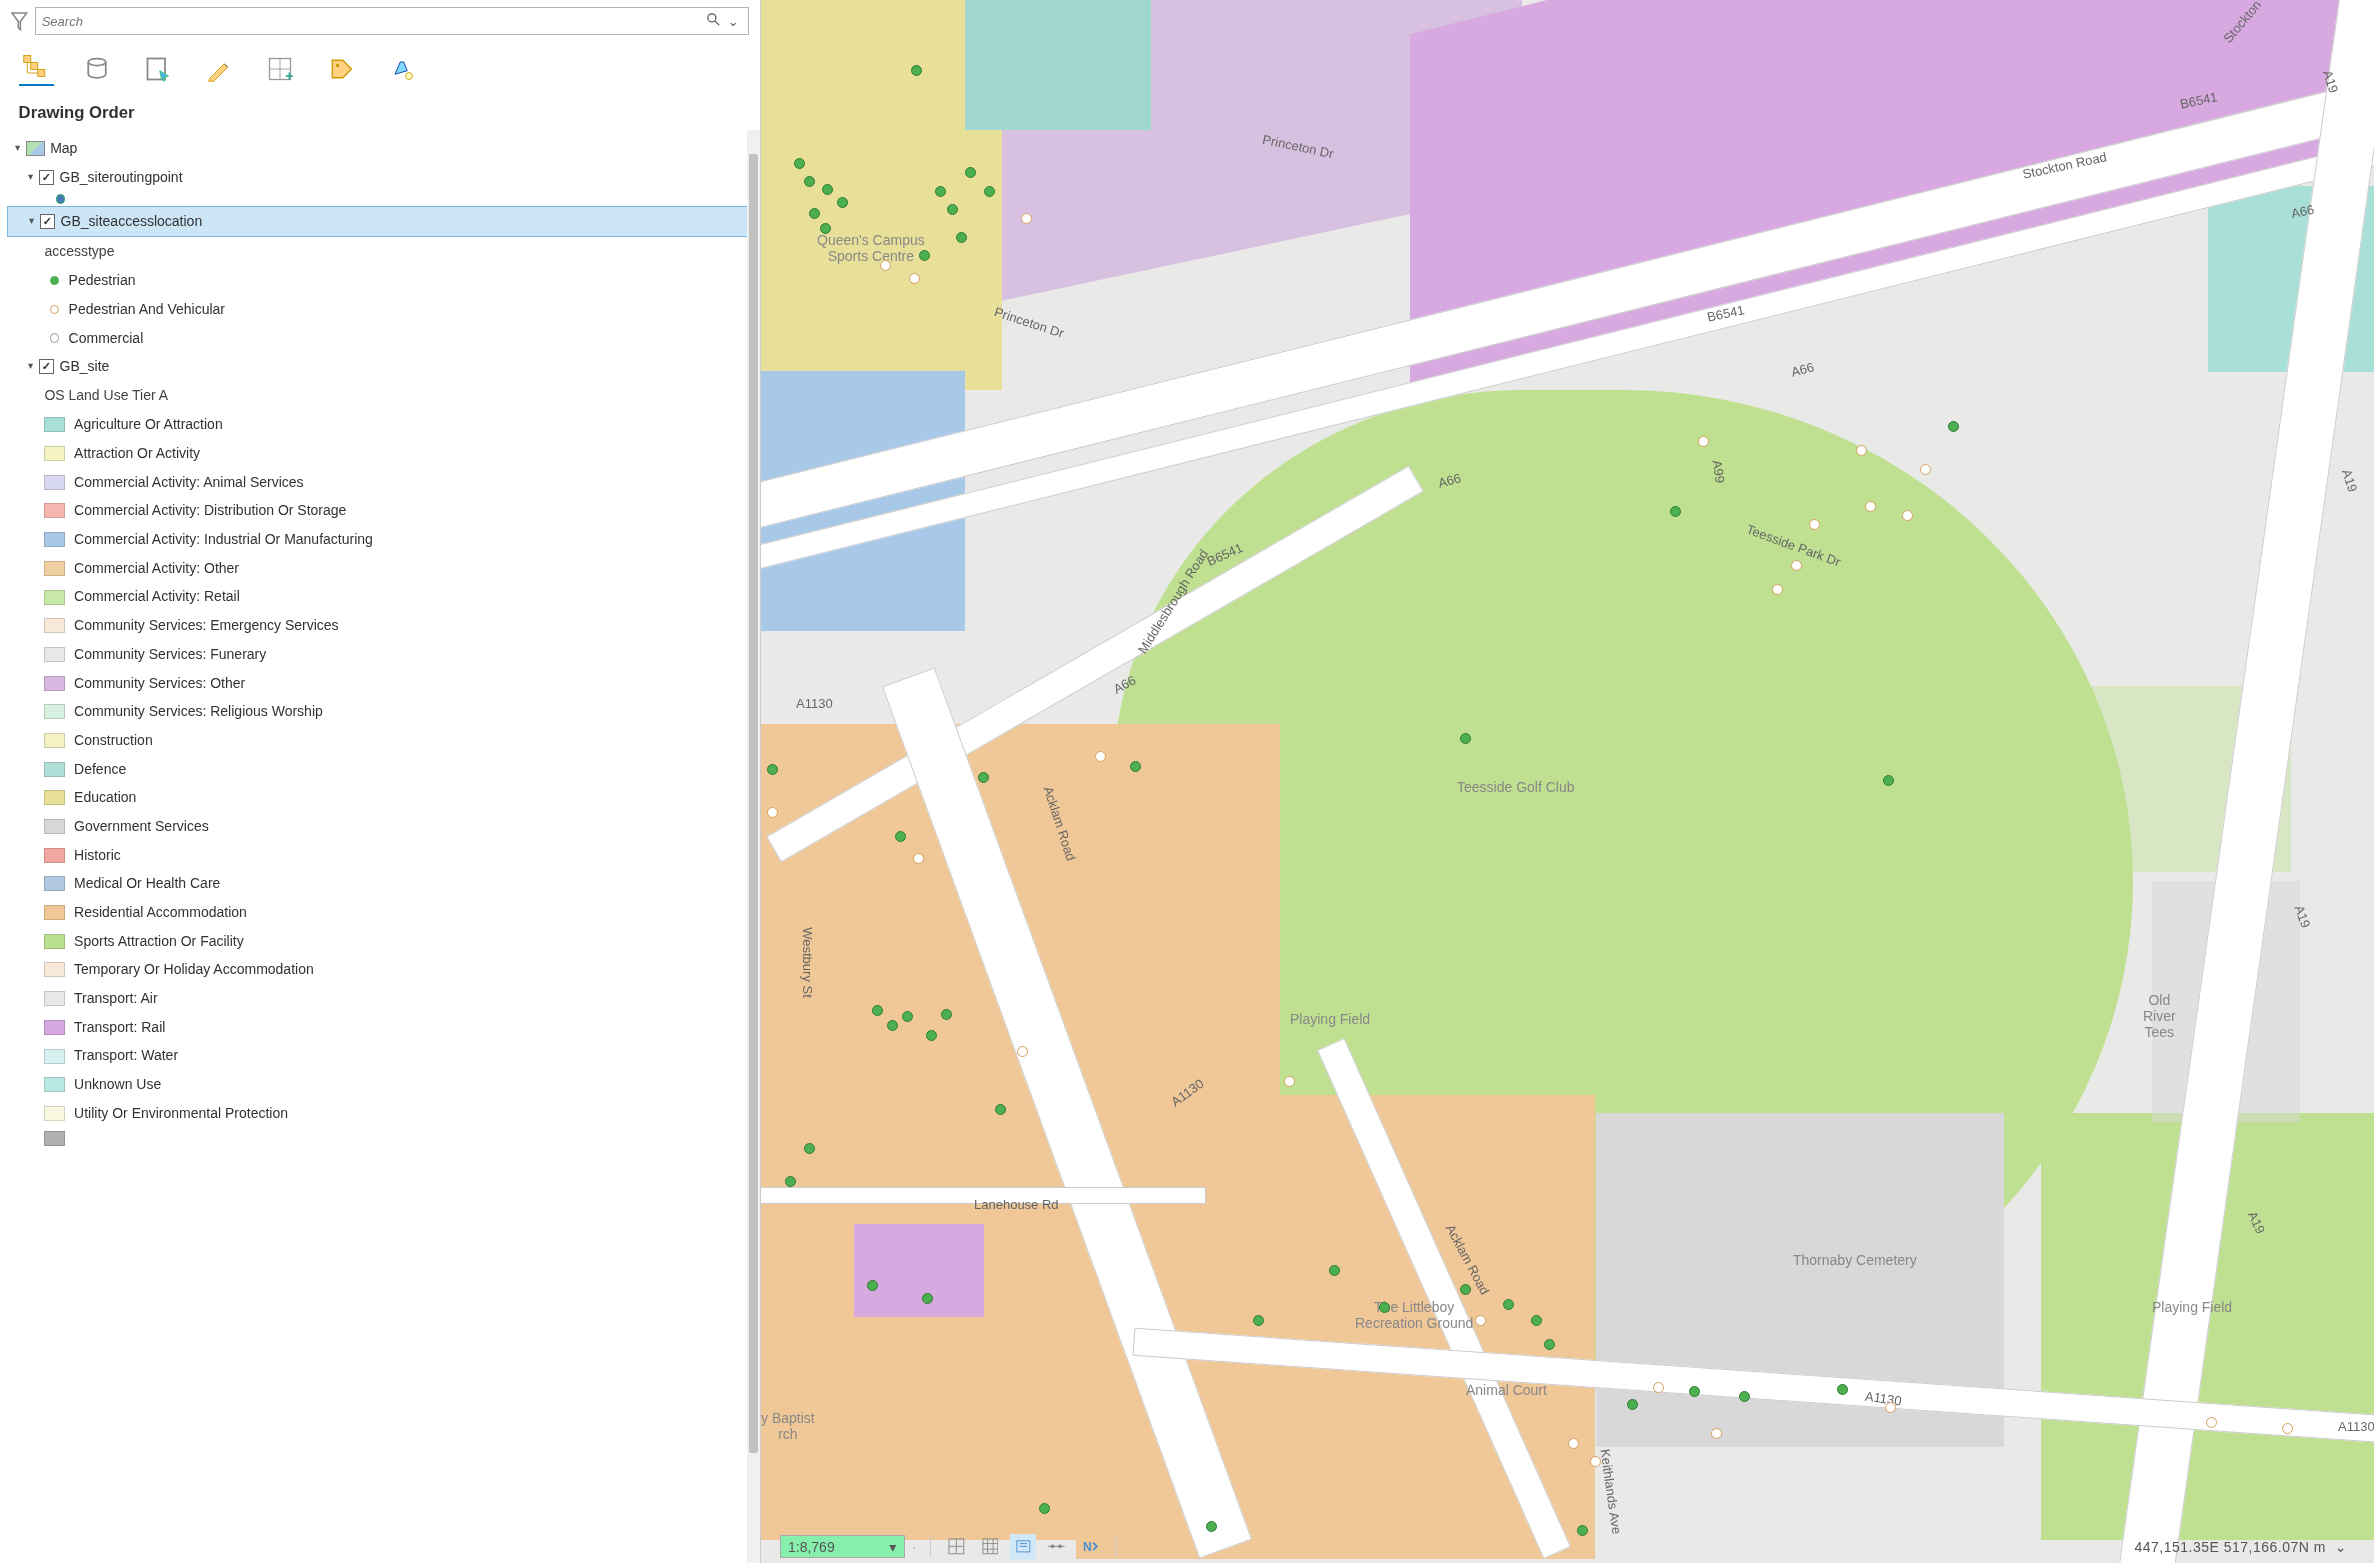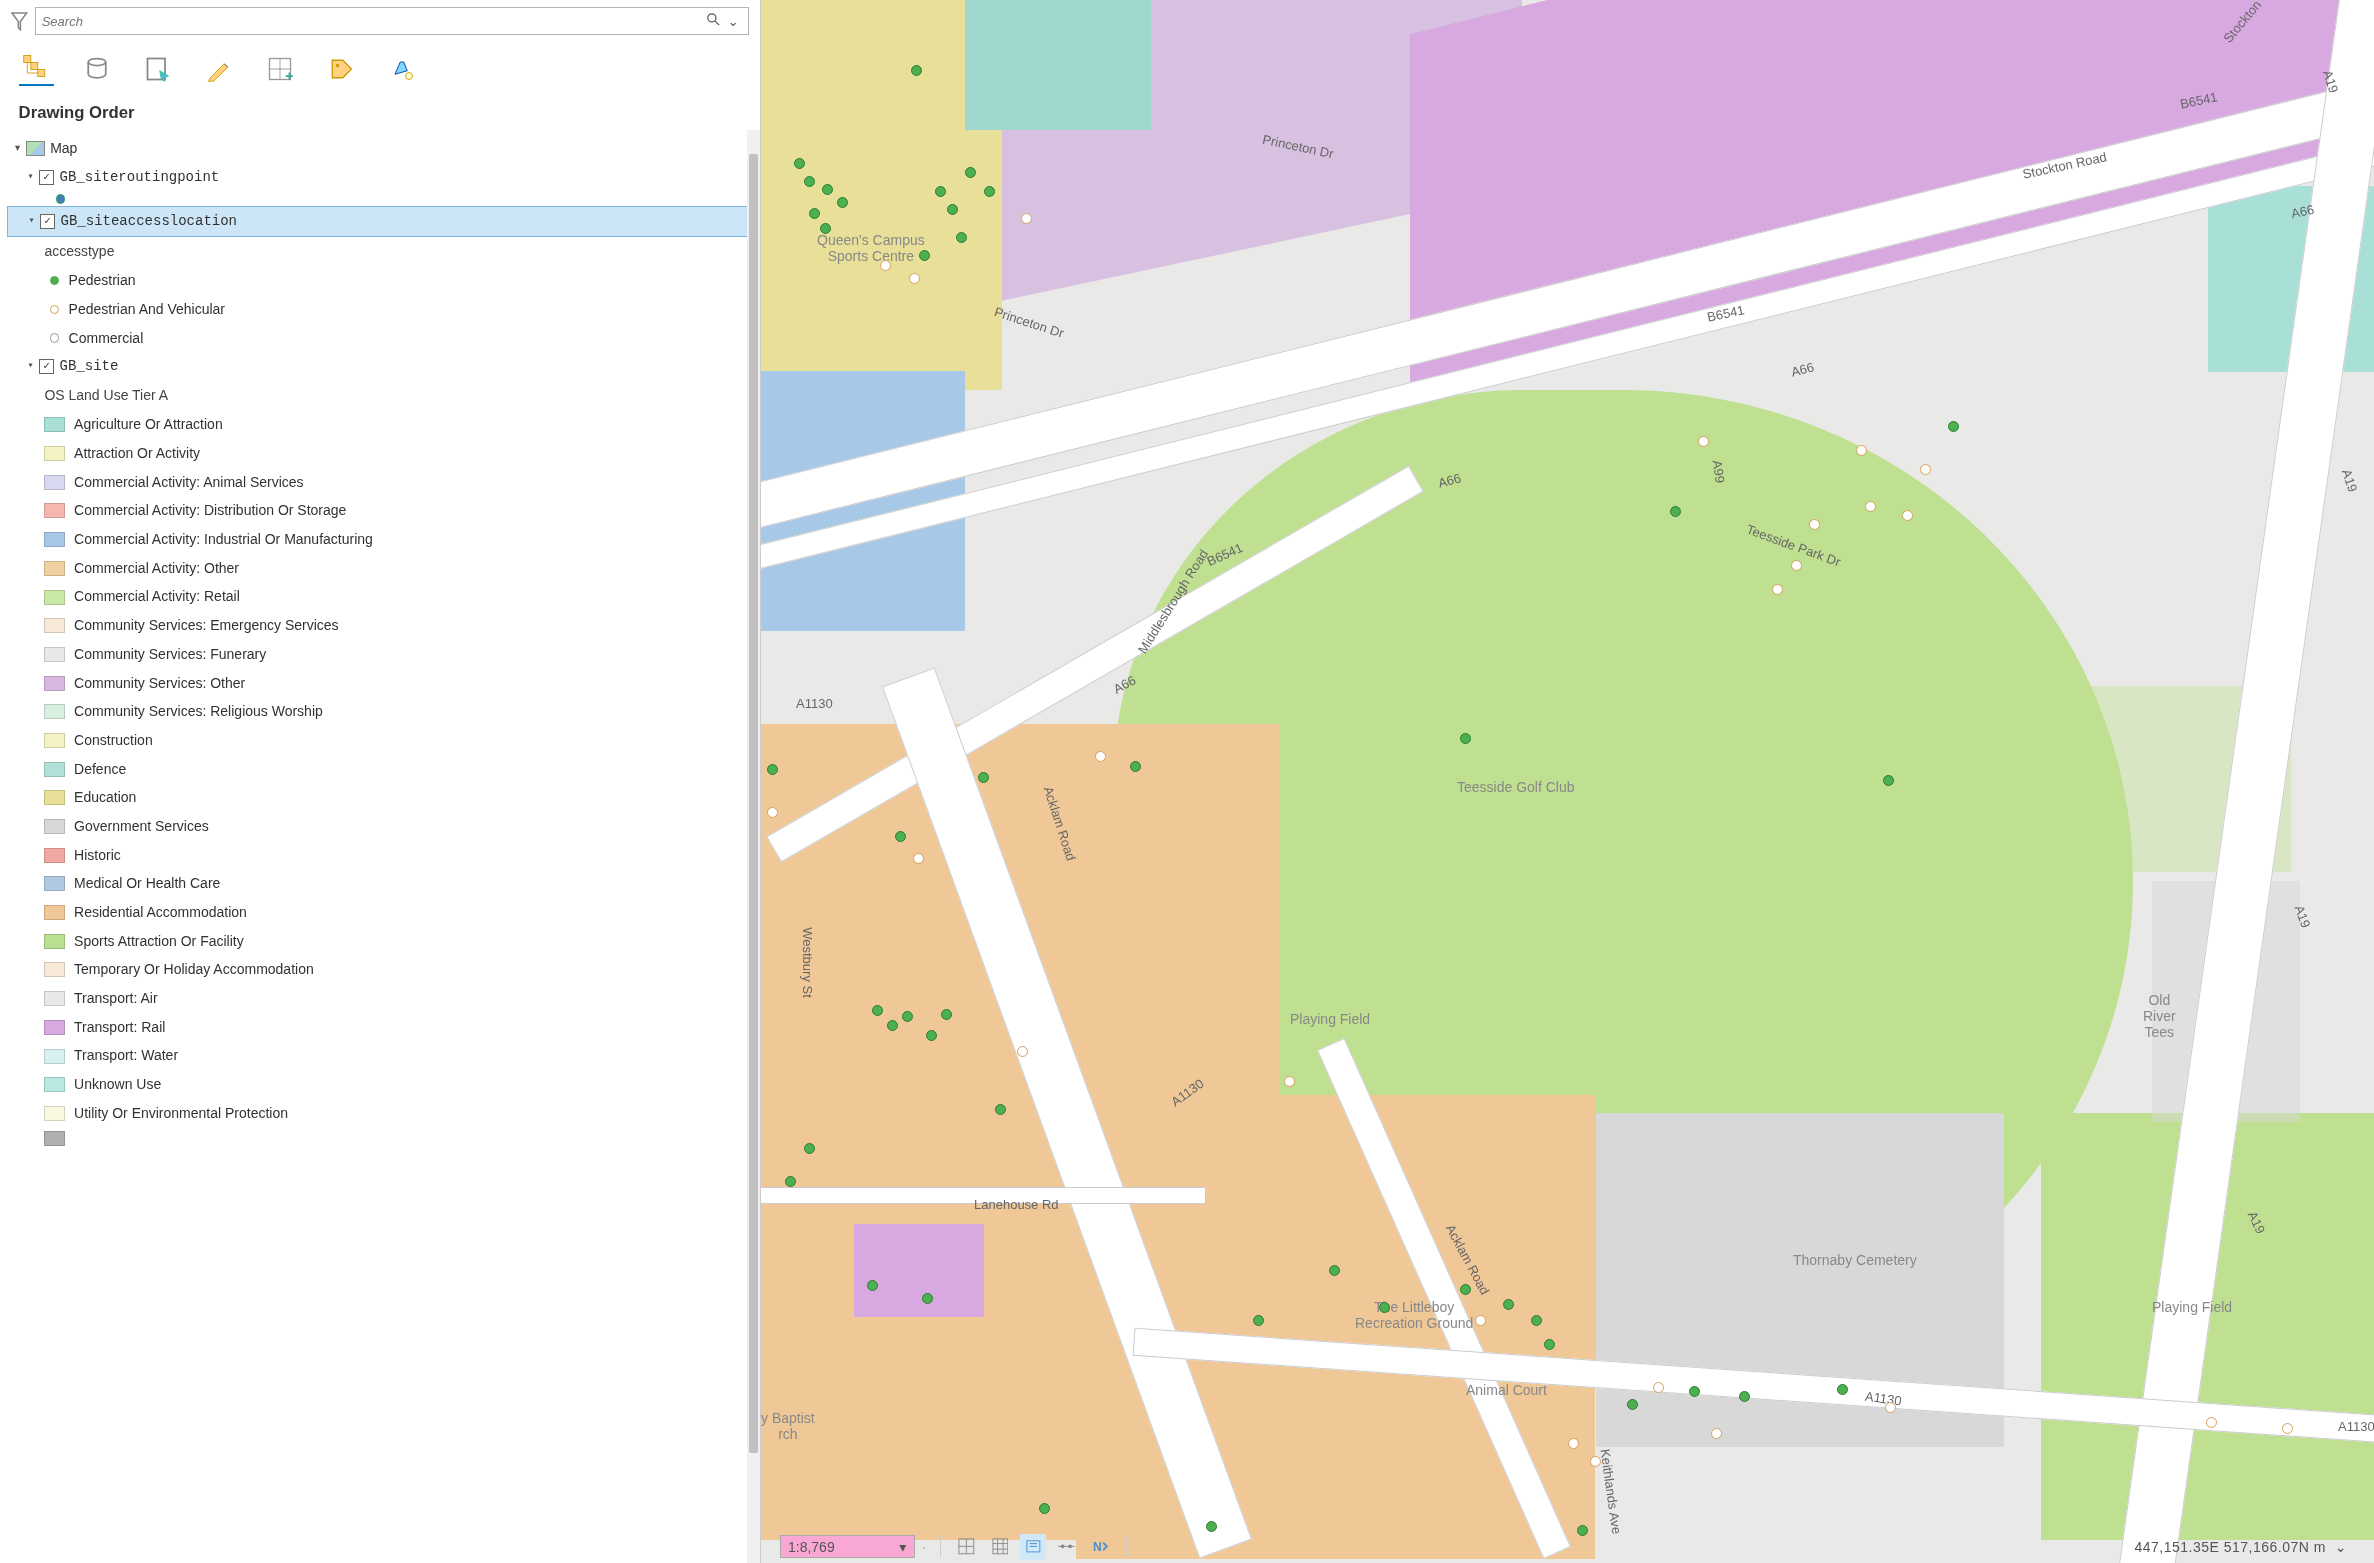--- a/index.html
+++ b/index.html
@@ -122,21 +122,21 @@
   margin-right: 9.3px;
   flex: 0 0 20.4px;
 }
 .point-sym {
   width: 9.3px; height: 9.3px;
   border-radius: 50%;
   margin-right: 9.3px;
   margin-left: 5.6px;
   border: 0.9px solid rgba(0,0,0,0.4);
 }
-.indent-1 { padding-left: 16.7px; font-family: Liberation Mono, monospace; }
+.indent-1 { padding-left: 16.7px; }
 .indent-2 { padding-left: 37px; }
 .indent-3 { padding-left: 43px; }
 .sub-header { font-size: 14px; color: #444; padding-left: 37px; line-height: 2.1;}
 .map-icon {
   width: 18.6px; height: 15px;
   background: linear-gradient(135deg,#b3e0b3 50%,#a8c8e8 50%);
   border: 0.9px solid #888;
   margin-right: 5.6px;
 }
 .scrollbar-fake {
@@ -195,25 +195,25 @@
   height: 35px;
   display: flex;
   align-items: center;
   gap: 7.4px;
   font-size: 14px;
   color: #555;
 }
 .scale-input {
   border: 0.9px solid #aaa;
   padding: 2.8px 7.4px;
-  width: 135px;
+  width: 125px;
   display: flex;
   align-items: center;
   justify-content: space-between;
-  background: #f9a8d4;
+  background: #86efac;
 }
 .footer-spacer { flex: 1; }
 .footer-btn {
   width: 26px; height: 26px;
   border: 0.9px solid transparent;
   display: flex; align-items: center; justify-content: center;
   color: #777;
 }
 .footer-btn svg { width: 16.7px; height: 16.7px; }
 .coords { margin-left: auto; padding-right: 28px; color: #555; letter-spacing: 0.5px;}

